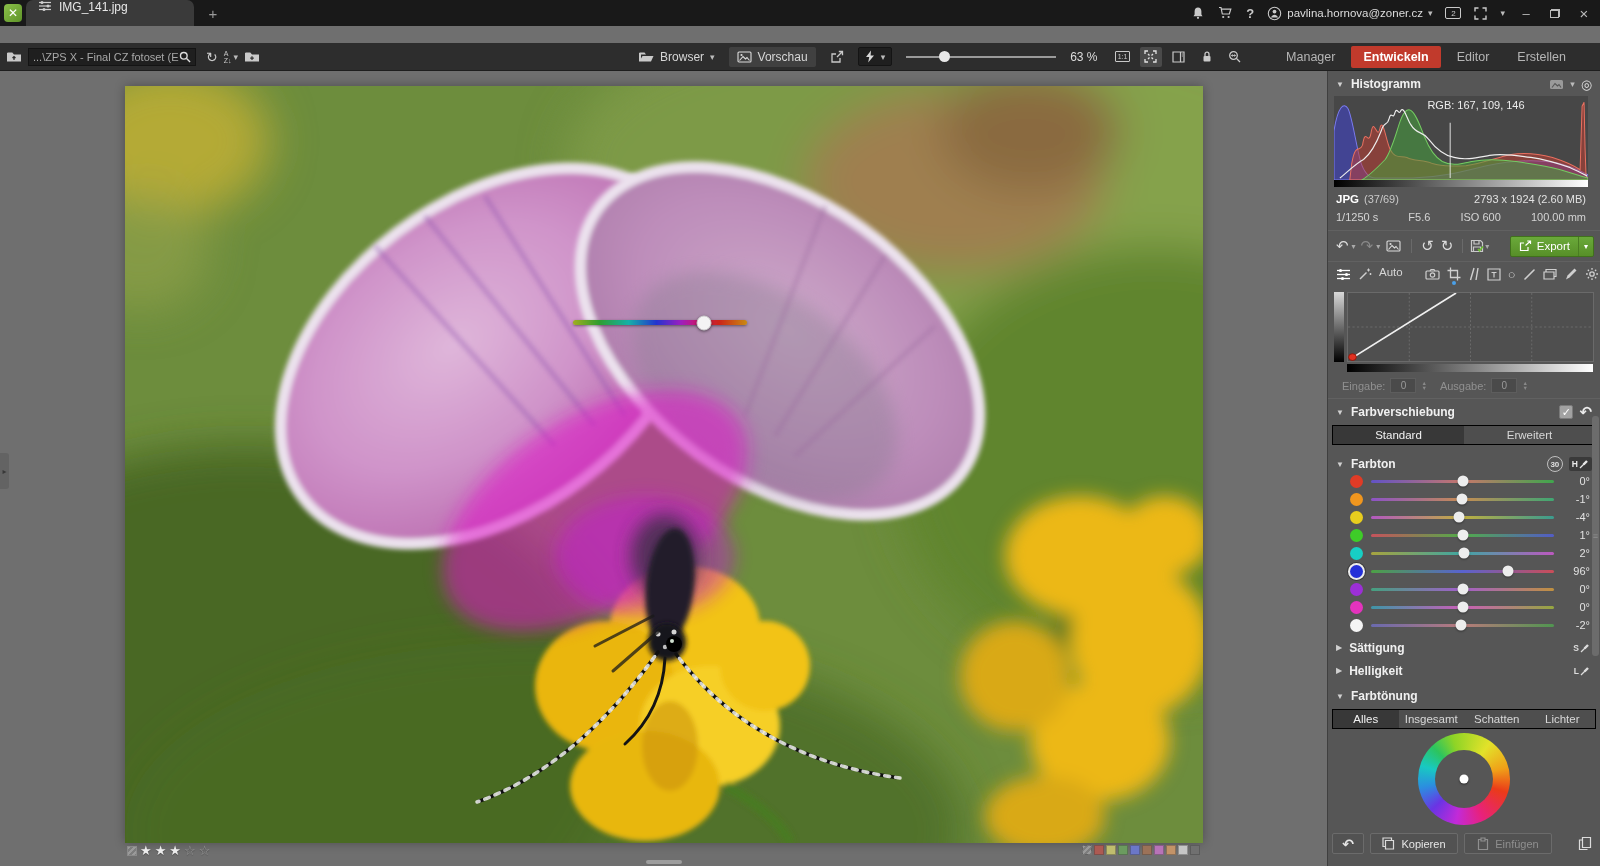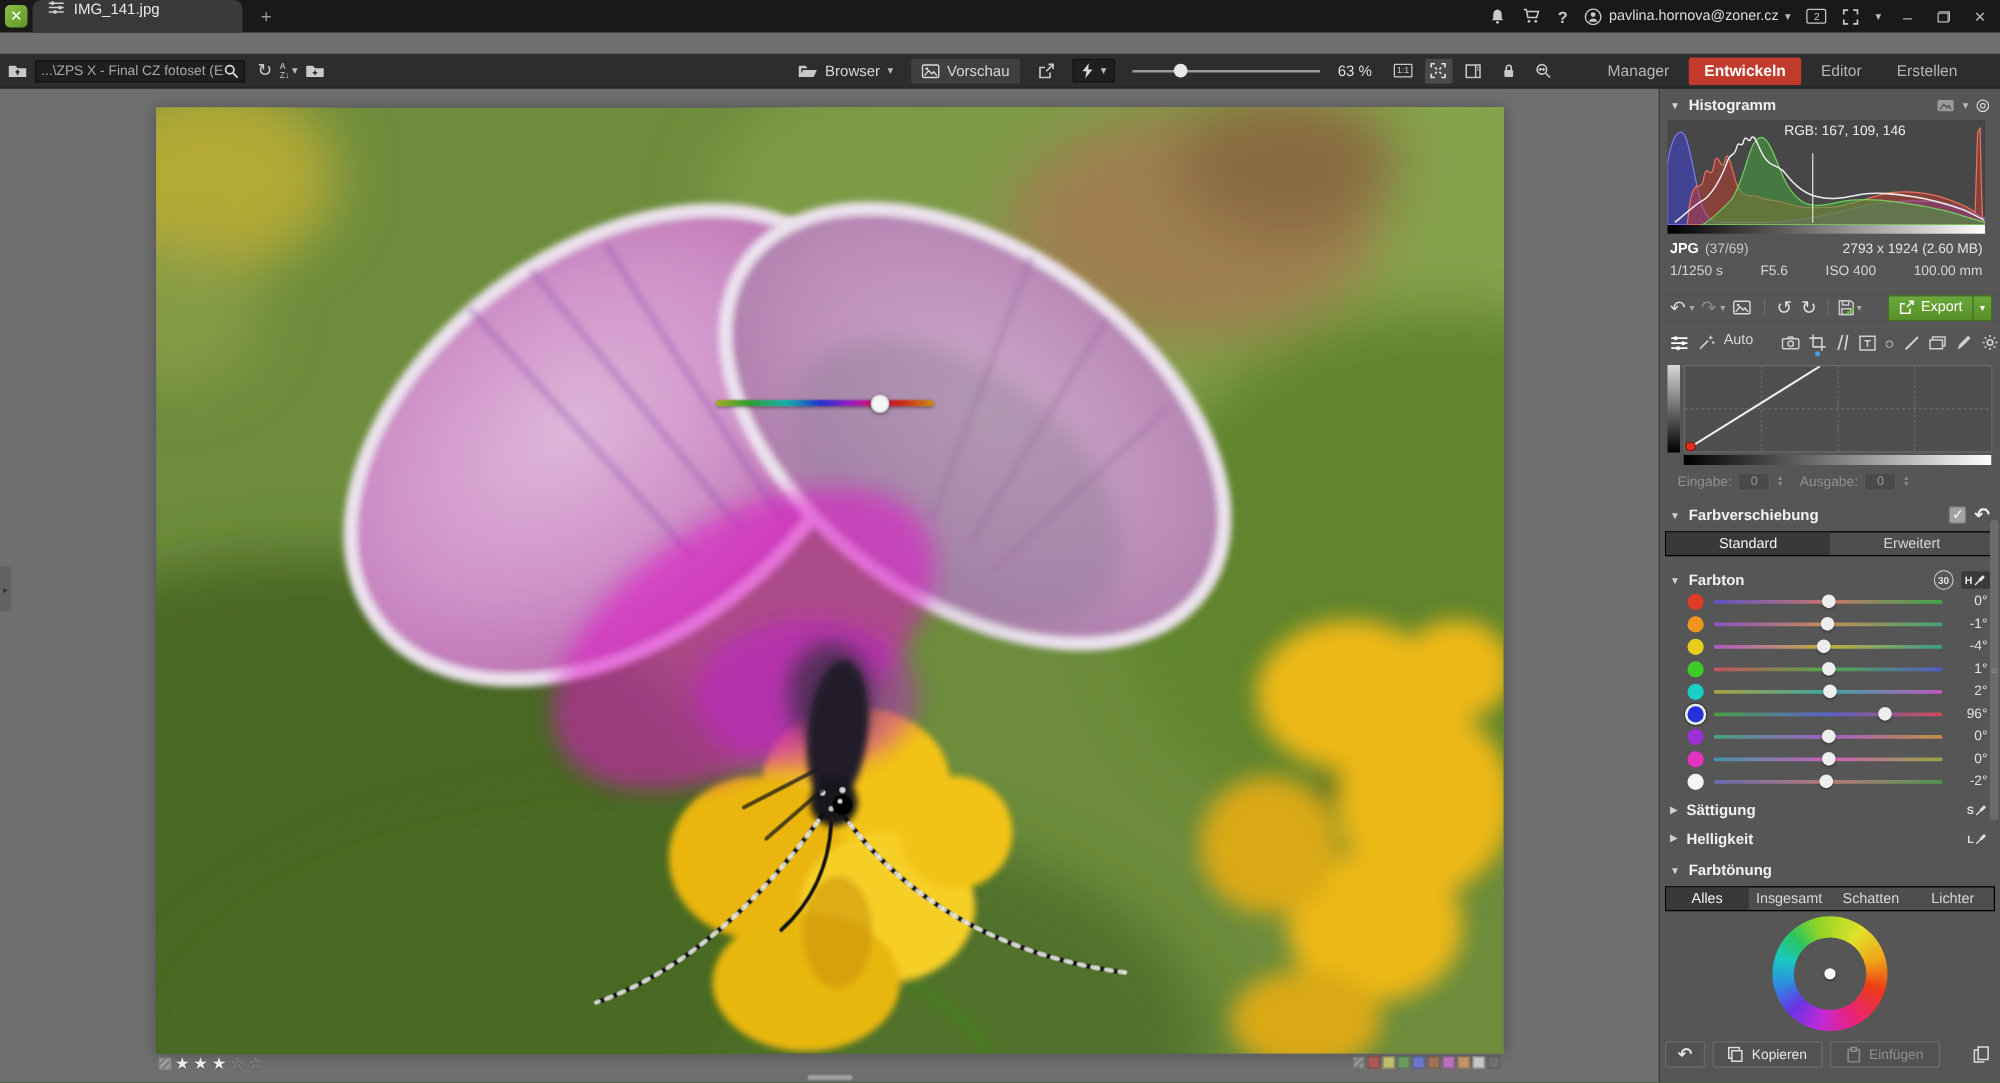--- a/index.html
+++ b/index.html
@@ -430,21 +430,21 @@
     </div>
     <div class="hist-grad"></div>
     <div class="exif1">
       <b>JPG</b>
       <span>(37/69)</span>
       <span class="dim">2793 x 1924 (2.60 MB)</span>
     </div>
     <div class="exif2">
       <span>1/1250 s</span>
       <span>F5.6</span>
-      <span>ISO 400</span>
+      <span>ISO 600</span>
       <span>100.00 mm</span>
     </div>
     <div class="hr"></div>
 
     <div class="actionbar">
       <span class="aic">↶</span>
       <span class="mini-car">▾</span>
       <span class="aic dim">↷</span>
       <span class="mini-car dim">▾</span>
       <svg class="ic" width="15" height="12" viewBox="0 0 15 12" stroke="#dcdcdc" stroke-width="1.1" fill="none" style="margin:0 3px;">

